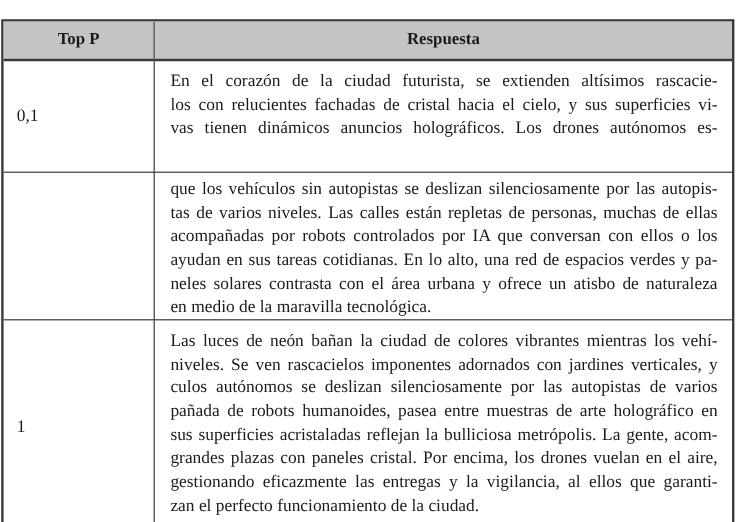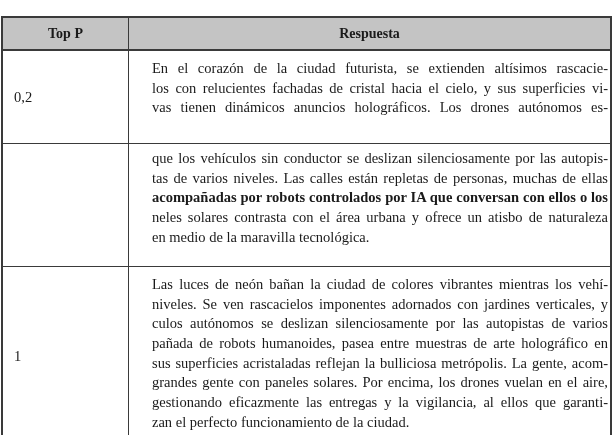--- a/index.html
+++ b/index.html
@@ -56,62 +56,62 @@
       padding: 8px 12px 0 13px;
       hyphens: manual;
     }
     .resp.cont { padding-top: 5px; }
     .line {
       display: block;
       text-align: justify;
       text-align-last: justify;
       white-space: nowrap;
       width: 100%;
-      margin-left: 10px;
     }
     .line.end { text-align-last: left; }
   </style>
 </head>
 <body>
 
 <div class="table">
 
   <div class="cell head">
     <span>Top P</span>
   </div>
   <div class="cell head last-col">
     <span>Respuesta</span>
   </div>
 
   <div class="cell toplabel">
-    <span>0,2</span>
+    <span>0,1</span>
   </div>
   <div class="cell resp last-col">
     <span class="line" style="white-space: normal; height: 19.7px; overflow: hidden;">En el corazón de la ciudad futurista, se extienden altísimos rascacie-</span>
     <span class="line" style="white-space: normal; height: 19.7px; overflow: hidden;">los con relucientes fachadas de cristal hacia el cielo, y sus superficies vi-</span>
     <span class="line" style="white-space: normal; height: 19.7px; overflow: hidden;">vas tienen dinámicos anuncios holográficos. Los drones autónomos es-</span>
   </div>
 
   <div class="cell toplabel">
     <span></span>
   </div>
   <div class="cell resp cont last-col">
-    <span class="line" style="white-space: normal; height: 19.7px; overflow: hidden;">que los vehículos sin conductor se deslizan silenciosamente por las autopis-</span>
+    <span class="line" style="white-space: normal; height: 19.7px; overflow: hidden;">que los vehículos sin autopistas se deslizan silenciosamente por las autopis-</span>
     <span class="line" style="white-space: normal; height: 19.7px; overflow: hidden;">tas de varios niveles. Las calles están repletas de personas, muchas de ellas</span>
-    <span class="line" style="white-space: normal; height: 19.7px; overflow: hidden; font-weight: bold;">acompañadas por robots  controlados por IA que conversan con ellos o los</span>
+    <span class="line" style="white-space: normal; height: 19.7px; overflow: hidden;">acompañadas por robots  controlados por IA que conversan con ellos o los</span>
+    <span class="line" style="white-space: normal; height: 19.7px; overflow: hidden;">ayudan en sus tareas cotidianas. En lo alto, una red de espacios verdes y pa-</span>
     <span class="line" style="white-space: normal; height: 19.7px; overflow: hidden;">neles solares contrasta con el área urbana y ofrece un atisbo de naturaleza</span>
     <span class="line end" style="white-space: normal; height: 19.7px; overflow: hidden;">en medio de la maravilla tecnológica.</span>
   </div>
 
   <div class="cell toplabel last-row">
     <span>1</span>
   </div>
   <div class="cell resp last-col last-row">
     <span class="line" style="white-space: normal; height: 19.7px; overflow: hidden;">Las luces de neón bañan la ciudad de colores vibrantes mientras los vehí-</span>
     <span class="line" style="white-space: normal; height: 19.7px; overflow: hidden;">niveles. Se ven rascacielos imponentes adornados con jardines verticales, y</span>
     <span class="line" style="white-space: normal; height: 19.7px; overflow: hidden;">culos autónomos se deslizan silenciosamente por las autopistas de varios</span>
     <span class="line" style="white-space: normal; height: 19.7px; overflow: hidden;">pañada de robots humanoides, pasea entre muestras de arte holográfico en</span>
     <span class="line" style="white-space: normal; height: 19.7px; overflow: hidden;">sus superficies acristaladas reflejan la bulliciosa metrópolis. La gente, acom-</span>
-    <span class="line" style="white-space: normal; height: 19.7px; overflow: hidden;">grandes gente con paneles solares. Por encima, los drones vuelan en el aire,</span>
+    <span class="line" style="white-space: normal; height: 19.7px; overflow: hidden;">grandes plazas con paneles cristal. Por encima, los drones vuelan en el aire,</span>
     <span class="line" style="white-space: normal; height: 19.7px; overflow: hidden;">gestionando eficazmente las entregas y la vigilancia, al ellos que garanti-</span>
     <span class="line end" style="white-space: normal; height: 19.7px; overflow: hidden;">zan el perfecto funcionamiento de la ciudad.</span>
   </div>
 </div>
 
 </body></html>

